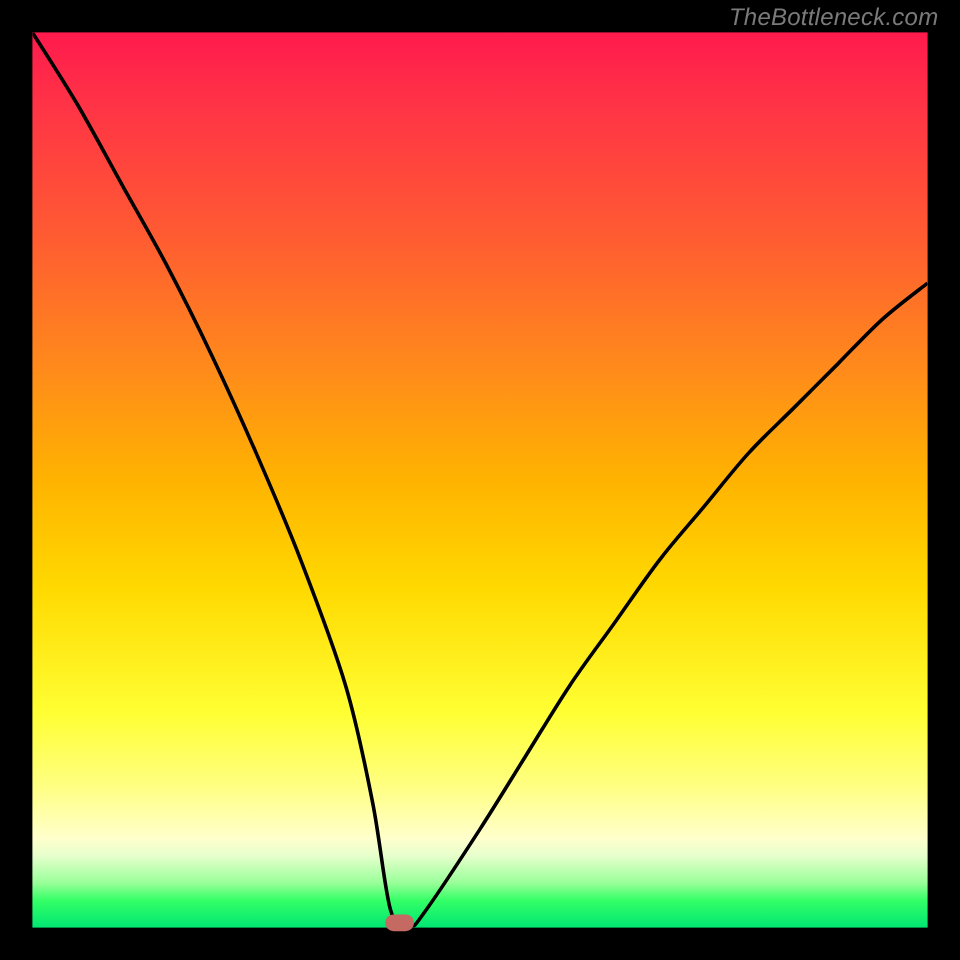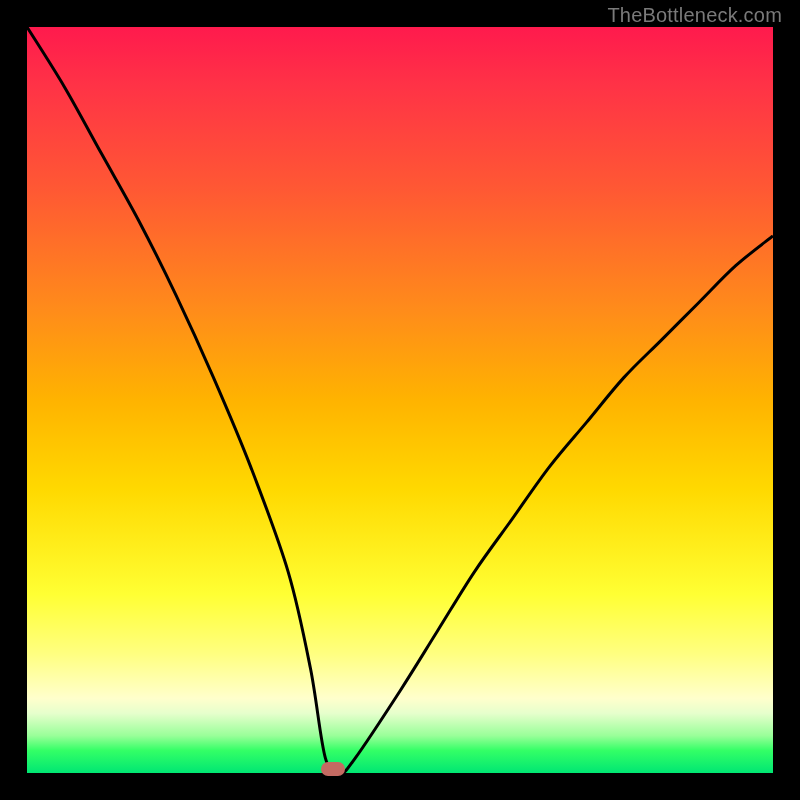--- a/index.html
+++ b/index.html
@@ -11,20 +11,21 @@
     font-family: Arial, Helvetica, sans-serif;
     overflow: hidden;
   }
   .frame {
     position: absolute;
     left: 0;
     top: 0;
     width: 800px;
     height: 672px;
     background: #000;
+    font-style: italic;
   }
   .plot {
     position: absolute;
     left: 27px;
     top: 27px;
     width: 746px;
     height: 746px;
     background: linear-gradient(to bottom,
       #ff1a4d 0%,
       #ff3346 8%,

